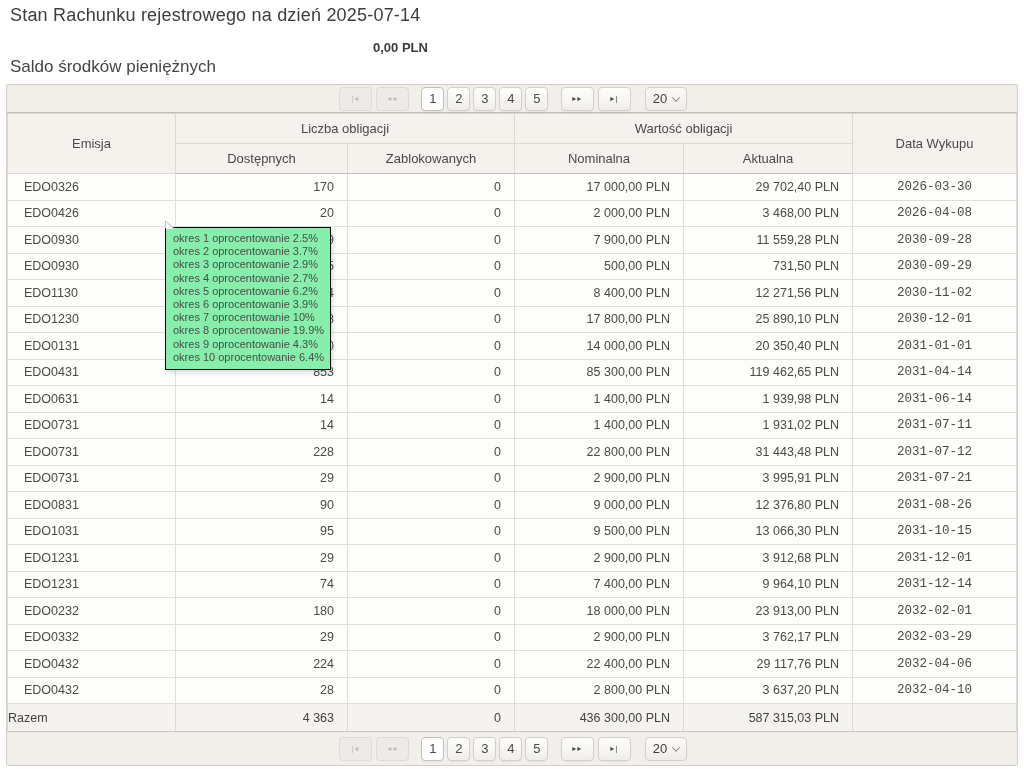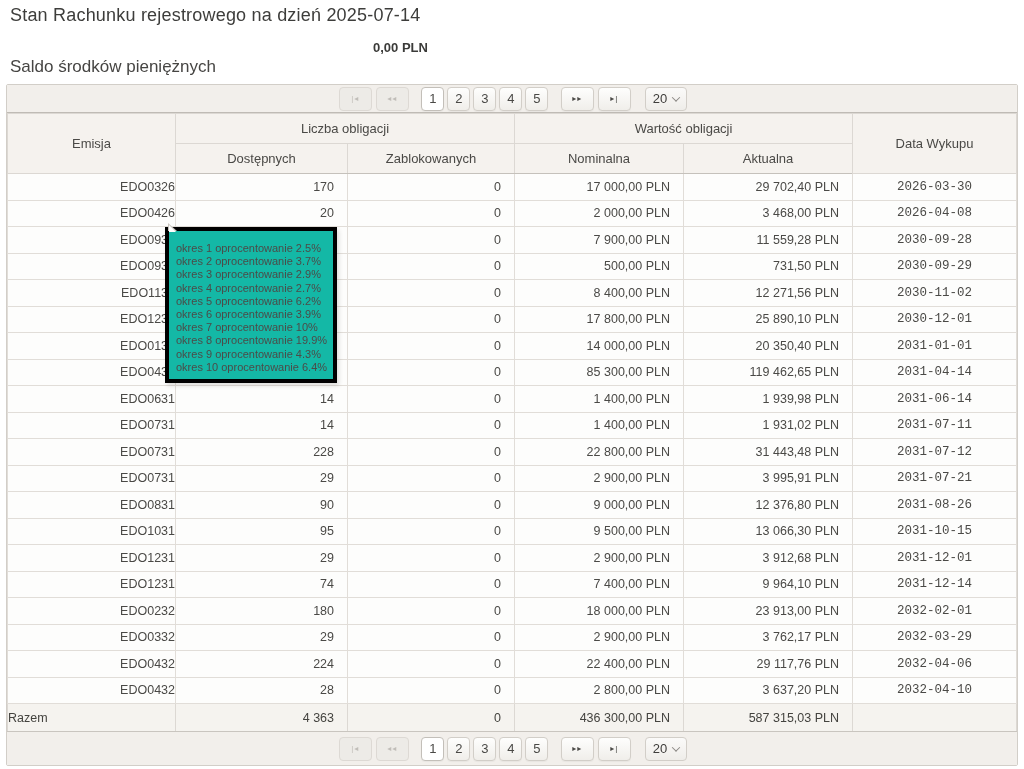--- a/index.html
+++ b/index.html
@@ -58,36 +58,36 @@
   thead th {
     background: #f5f2ee; font-weight: normal; font-size: 13px; color: #4a4946;
     border: 1px solid #dcd8d3; height: 30px; 
   }
   thead tr:last-child th { border-bottom: 1px solid #c5c1bb; }
 
   tbody td {
     background: #fdfdfc; font-size: 12.5px; color: #4a4946;
     border: 1px solid #e1ddd8; height: 26.5px; padding: 0;
   }
-  td.c-emisja { text-align: right; padding-left: 16px; }
+  td.c-emisja { text-align: left; padding-left: 16px; }
   td.c-num { text-align: right; padding-right: 13px; }
   td.c-date { text-align: center; font-family: Liberation Mono, monospace; }
 
   tfoot td {
     background: #f5f3ef; font-size: 12.5px; color: #44433f;
     border: 1px solid #dcd8d3; border-top: 1px solid #c5c1bb; height: 28px;
   }
   tfoot td.c-label { text-align: left; }
 
   
   .tooltip {
     position: absolute; left: 165px; top: 227px; z-index: 20;
-    background: #14b8a6; border: 4px solid #000000;
+    background: #86efac; border: 1px solid #000000;
     box-shadow: 2px 3px 4px rgba(90,85,78,0.18);
-    padding: 11px 6px 5px 7px;
+    padding: 4px 6px 5px 7px;
     font-size: 11px; line-height: 13.2px; color: #4c4b48; white-space: nowrap;
   }
   .tooltip::before {
     content: ""; position: absolute; top: -8px; left: -1px;
     border-style: solid; border-width: 0 9px 8px 0;
     border-color: transparent transparent #c9c5bf transparent;
   }
   .tooltip::after {
     content: ""; position: absolute; top: -6px; left: 0px;
     border-style: solid; border-width: 0 7px 7px 0;

